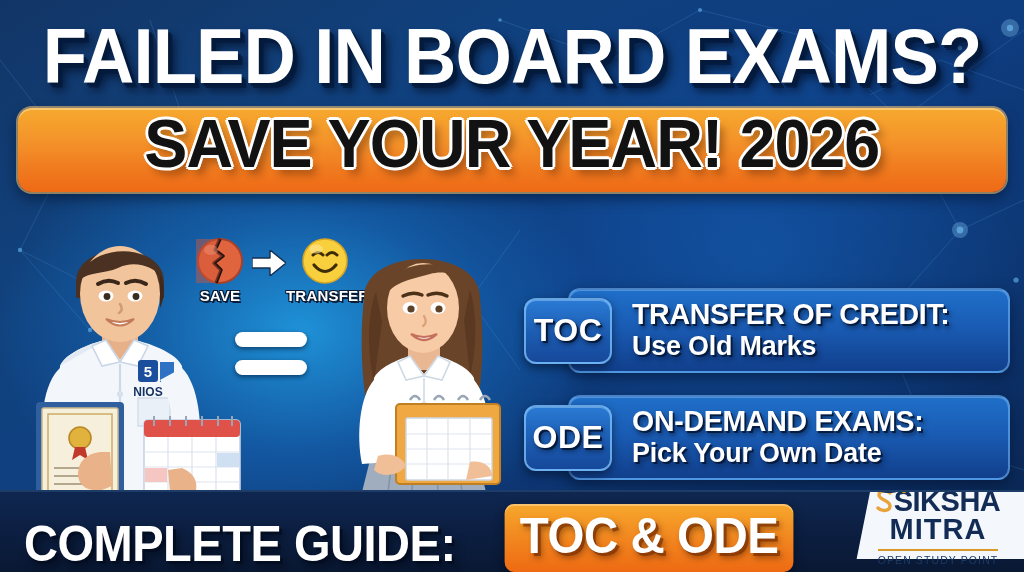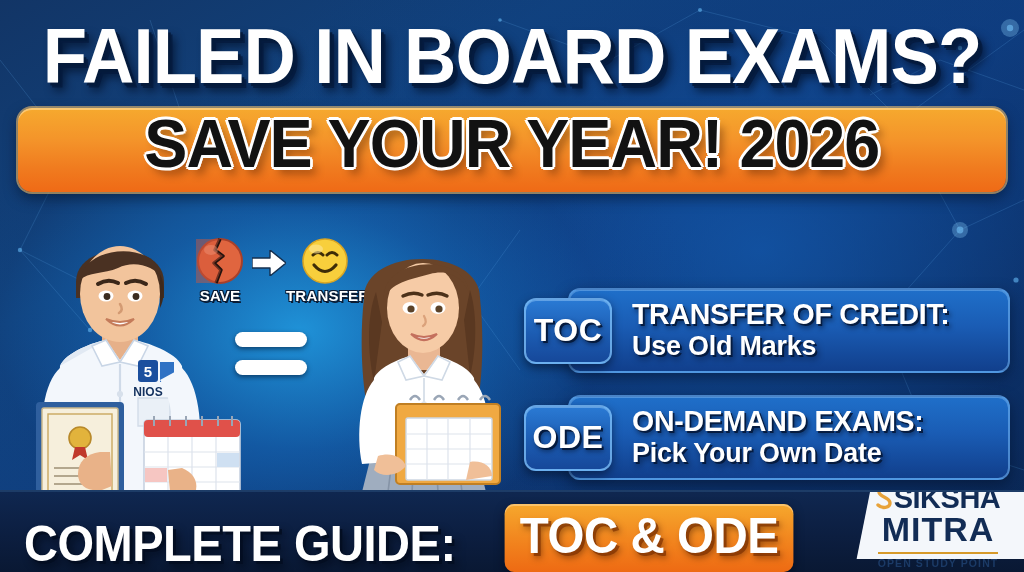--- a/index.html
+++ b/index.html
@@ -134,25 +134,25 @@
     position:absolute; right:0; top:0; bottom:13px; width:172px;
     background:#f4f7fb;
     clip-path:polygon(18px 0, 172px 0, 172px 90px, 0 90px);
     display:flex; flex-direction:column; align-items:center; justify-content:center;
   }
   .logo-row { display:flex; align-items:center; gap:2px; position:relative; }
   .logo-siksha {
     font-size:29px; font-weight:bold; color:#122c55; letter-spacing:-0.5px;
   }
   .logo-mitra {
-    font-size:34px; font-weight:bold; color:#122c55; letter-spacing:1px;
+    font-size:29px; font-weight:bold; color:#122c55; letter-spacing:1px;
     margin-top:-5px;
   }
   .logo-tag {
-    margin-top:3px; font-size:10.5px; font-weight:bold; color:#1b3a66;
+    margin-top:3px; font-size:10.5px; font-weight:normal; color:#1b3a66;
     letter-spacing:1.1px; border-top:2px solid #d79a2a; padding-top:3px;
   }
 </style>
 </head>
 <body>
 
 <div id="thumb">
 
   <svg class="net" width="1024" height="572" viewBox="0 0 1024 572">
     <g stroke="#5ea9ea" stroke-width="0.9" opacity="0.22" fill="none">

